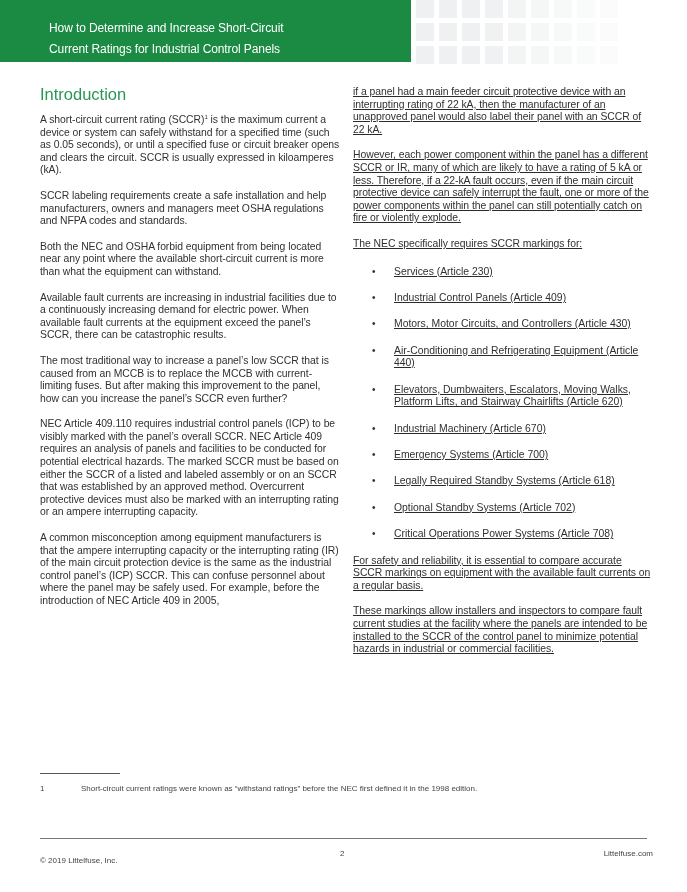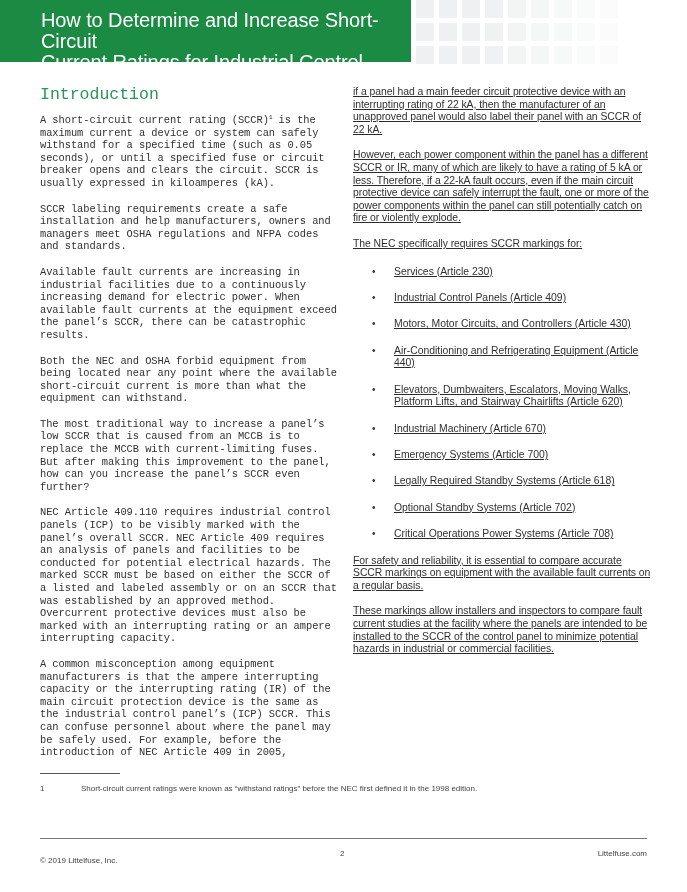--- a/index.html
+++ b/index.html
@@ -8,30 +8,30 @@
     background: #ffffff;
     font-family: "Liberation Sans", sans-serif;
     color: #2b2b2b;
   }
   .banner {
     position: absolute; left: 0; top: 0; width: 411px; height: 62px;
     background: #1b8a43;
   }
   .banner-title {
     position: absolute; left: 41px; top: 10px; width: 370px;
-    color: #ffffff; font-size: 20px; line-height: 21px;
-    font-weight: normal; letter-spacing: -0.1px; margin: 0;
+    color: #ffffff; font-size: 12px; line-height: 21px;
+    font-weight: normal; letter-spacing: -0.1px; margin: 8px;
   }
   .tiles {
     position: absolute; left: 416px; top: 0; width: 210px; height: 64px;
     display: grid; grid-template-columns: repeat(9, 18px); grid-template-rows: repeat(3, 18px);
     column-gap: 5px; row-gap: 5px;
   }
   .tile { width: 18px; height: 18px; }
-  .col-left { position: absolute; left: 40px; top: 84px; width: 300px; font-family: Liberation Mono, monospace; }
+  .col-left { position: absolute; left: 40px; top: 84px; width: 300px; }
   .col-right { position: absolute; left: 353px; top: 86px; width: 300px; text-decoration: underline; }
   h2 {
     color: #2a9557; font-weight: normal; margin: 0;
     font-size: 16.5px; line-height: 21px;
   }
   .intro-h { margin-bottom: 9px; }
   .why-h { margin-top: 23px; margin-bottom: 9px; }
   p {
     margin: 0 0 13px 0; font-size: 10.4px; line-height: 12.6px;
     color: #303030; letter-spacing: -0.05px;
@@ -52,21 +52,21 @@
     position: absolute; left: 40px; top: 784px; width: 600px; font-size: 8px; color: #444;
   }
   .footnote .fn-num { position: absolute; left: 0; }
   .footnote .fn-text { position: absolute; left: 41px; white-space: nowrap; }
   .footer-rule {
     position: absolute; left: 40px; top: 838px; width: 607px; height: 1px; background: #777;
   }
   .footer { position: absolute; top: 849px; font-size: 8px; color: #444; }
   .footer-left { left: 40px; margin-top: 7px; }
   .footer-center { left: 340px; }
-  .footer-right { right: 40px; }
+  .footer-right { right: 34px; }
 </style>
 </head>
 <body>
 
 <div class="banner">
   <h1 class="banner-title">
     <span>How to Determine and Increase Short-Circuit</span><br>
     <span>Current Ratings for Industrial Control Panels</span>
   </h1>
 </div>
@@ -98,22 +98,22 @@
     <div class="tile" style="background: rgb(245, 246, 246);"></div>
     <div class="tile" style="background: rgb(247, 248, 248);"></div>
     <div class="tile" style="background: rgb(249, 250, 250);"></div>
     <div class="tile" style="background: rgb(251, 251, 252);"></div>
   </div>
 
 <div class="col-left">
   <h2 class="intro-h">Introduction</h2>
   <p><span>A short-circuit current rating (SCCR)</span><sup>1</sup><span> is the maximum current a device or system can safely withstand for a specified time (such as 0.05 seconds), or until a specified fuse or circuit breaker opens and clears the circuit. SCCR is usually expressed in kiloamperes (kA).</span></p>
   <p>SCCR labeling requirements create a safe installation and help manufacturers, owners and managers meet OSHA regulations and NFPA codes and standards.</p>
+  <p>Both the NEC and OSHA forbid equipment from being located near any point where the available short-circuit current is more than what the equipment can withstand.</p>
   <p>Available fault currents are increasing in industrial facilities due to a continuously increasing demand for electric power. When available fault currents at the equipment exceed the panel’s SCCR, there can be catastrophic results.</p>
-  <p>Both the NEC and OSHA forbid equipment from being located near any point where the available short-circuit current is more than what the equipment can withstand.</p>
   <p>The most traditional way to increase a panel’s low SCCR that is caused from an MCCB is to replace the MCCB with current-limiting fuses. But after making this improvement to the panel, how can you increase the panel’s SCCR even further?</p>
   <p>NEC Article 409.110 requires industrial control panels (ICP) to be visibly marked with the panel’s overall SCCR. NEC Article 409 requires an analysis of panels and facilities to be conducted for potential electrical hazards. The marked SCCR must be based on either the SCCR of a listed and labeled assembly or on an SCCR that was established by an approved method. Overcurrent protective devices must also be marked with an interrupting rating or an ampere interrupting capacity.</p>
   <p>A common misconception among equipment manufacturers is that the ampere interrupting capacity or the interrupting rating (IR) of the main circuit protection device is the same as the industrial control panel’s (ICP) SCCR. This can confuse personnel about where the panel may be safely used. For example, before the introduction of NEC Article 409 in 2005,</p>
 </div>
 
 <div class="col-right">
   <p>if a panel had a main feeder circuit protective device with an interrupting rating of 22 kA, then the manufacturer of an unapproved panel would also label their panel with an SCCR of 22 kA.</p>
   <p>However, each power component within the panel has a different SCCR or IR, many of which are likely to have a rating of 5 kA or less. Therefore, if a 22-kA fault occurs, even if the main circuit protective device can safely interrupt the fault, one or more of the power components within the panel can still potentially catch on fire or violently explode.</p>
   <p style="margin-bottom:15px">The NEC specifically requires SCCR markings for:</p>
   <ul class="markings">

